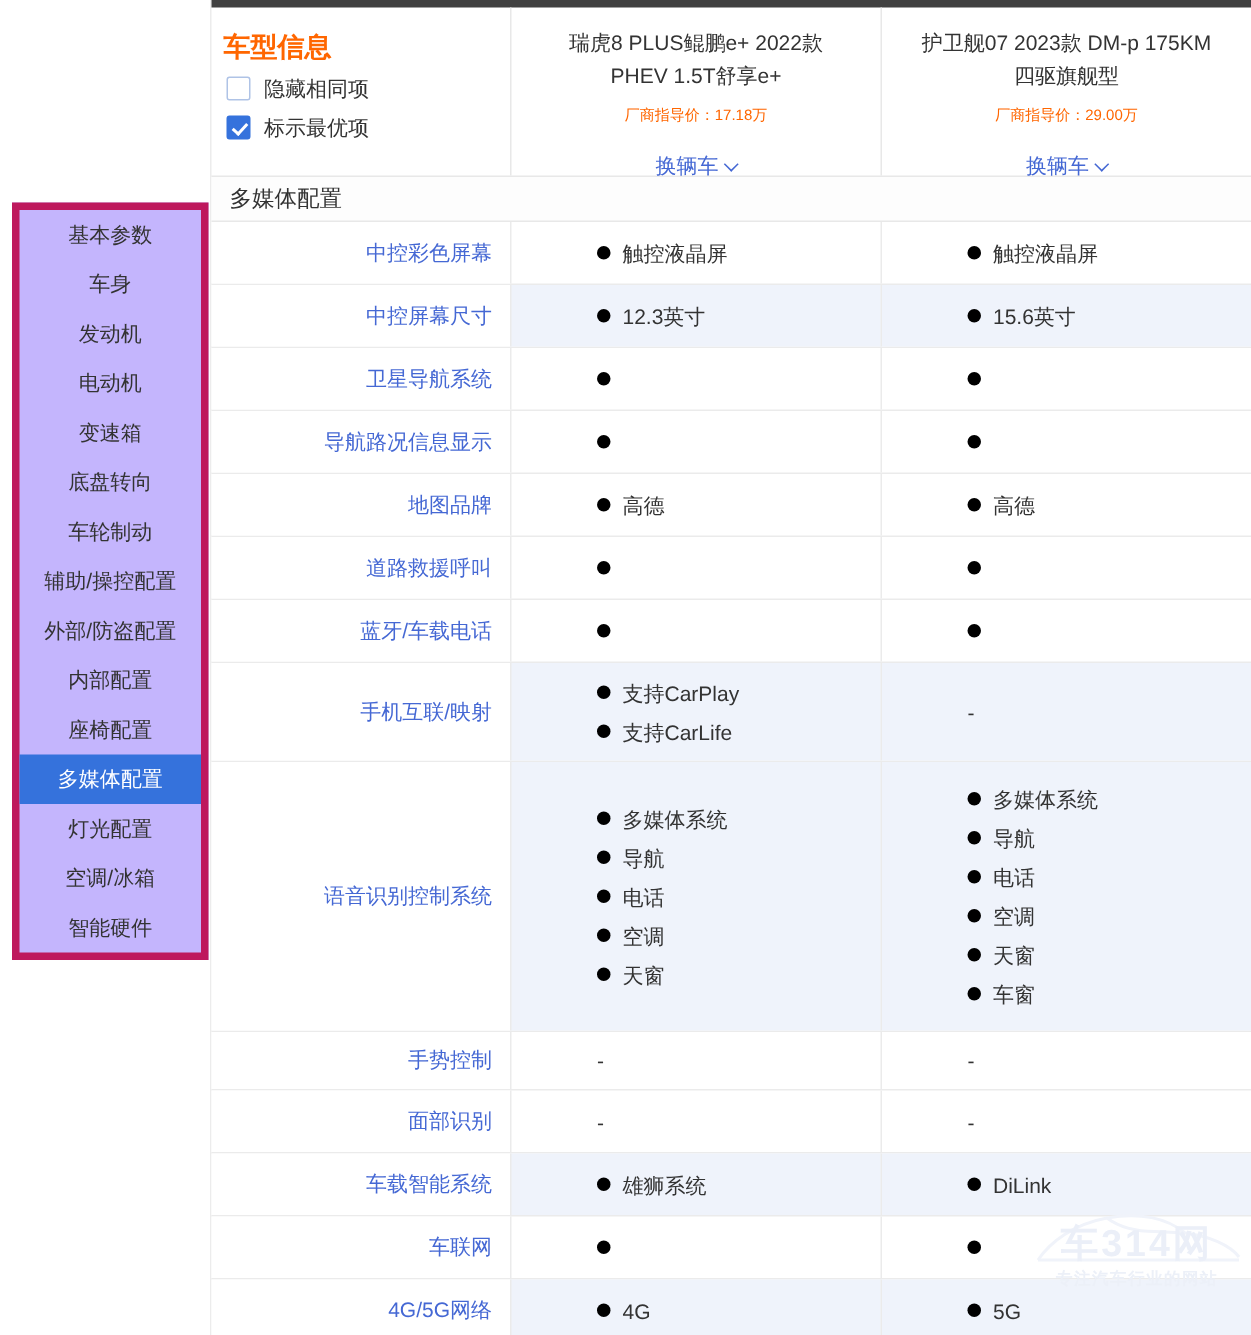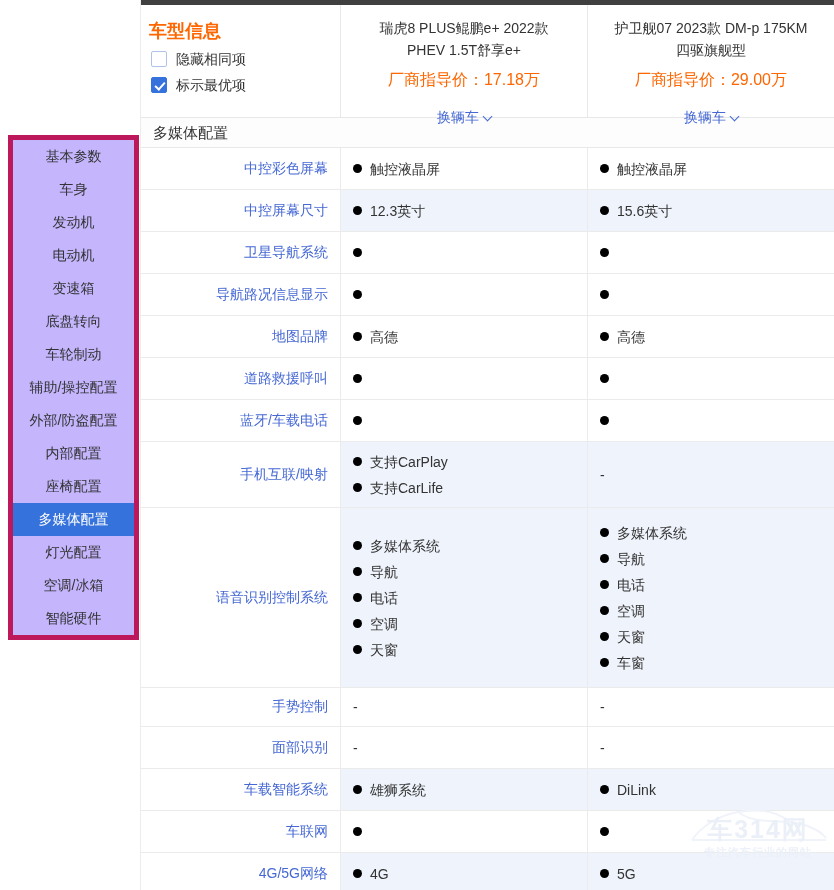--- a/index.html
+++ b/index.html
@@ -46,21 +46,21 @@
     width:16px;height:16px;border:1px solid #AFC3E6;border-radius:2px;
     background:#fff;position:relative;flex:none;margin-right:9px;
   }
   .chk-box.checked{background:var(--sel-blue);border-color:var(--sel-blue);}
   .chk-box.checked::after{
     content:"";position:absolute;left:4.5px;top:1.5px;width:4px;height:8px;
     border:solid #fff;border-width:0 2px 2px 0;transform:rotate(42deg);
   }
   .car-col{flex:1;border-left:1px solid var(--border);text-align:center;padding-top:12px;}
   .car-name{font-size:14px;line-height:22px;color:var(--text);padding:0 18px;}
-  .car-price{color:var(--accent);font-size:16px;margin-top:9px;}
+  .car-price{color:var(--accent);font-size:10px;margin-top:9px;}
   .change-link{display:inline-block;color:var(--link-blue);font-size:14px;margin-top:18px;cursor:pointer;}
   .chev{
     display:inline-block;width:7px;height:7px;margin-left:5px;margin-bottom:2px;
     border-right:1.5px solid var(--link-blue);border-bottom:1.5px solid var(--link-blue);
     transform:rotate(45deg);
   }
   
   .section-row{
     height:30px;line-height:29px;padding-left:12px;font-size:15px;
     color:var(--text);border-bottom:1px solid var(--border);background:#FDFDFD;
@@ -71,21 +71,21 @@
     width:199px;display:flex;align-items:center;justify-content:flex-end;
     padding-right:12px;flex:none;background:#fff;
   }
   .rlink{color:var(--link-blue);font-size:14px;cursor:pointer;white-space:nowrap;}
   .tcell{
     flex:1;border-left:1px solid #EBEBEB;
     display:flex;flex-direction:column;justify-content:center;
     padding:6px 4px 6px 12px;font-size:14px;color:var(--text);
   }
   .trow.hl .tcell{background:var(--hl-bg);}
-  .titem{line-height:26px;display:flex;align-items:center;}
+  .titem{line-height:26px;display:flex;align-items:center;margin-left:45px;}
   .dot{width:9px;height:9px;border-radius:50%;background:#000;margin-right:8px;flex:none;}
   
   .watermark{
     position:absolute;right:0;bottom:2px;width:152px;height:96px;
     text-align:center;pointer-events:none;z-index:5;
   }
   .wm-car{width:144px;height:58px;display:block;margin:0 auto;}
   .wm-logo{
     font-size:25px;font-weight:bold;color:#EBEFF8;letter-spacing:2px;
     margin-top:-34px;position:relative;line-height:26px;

